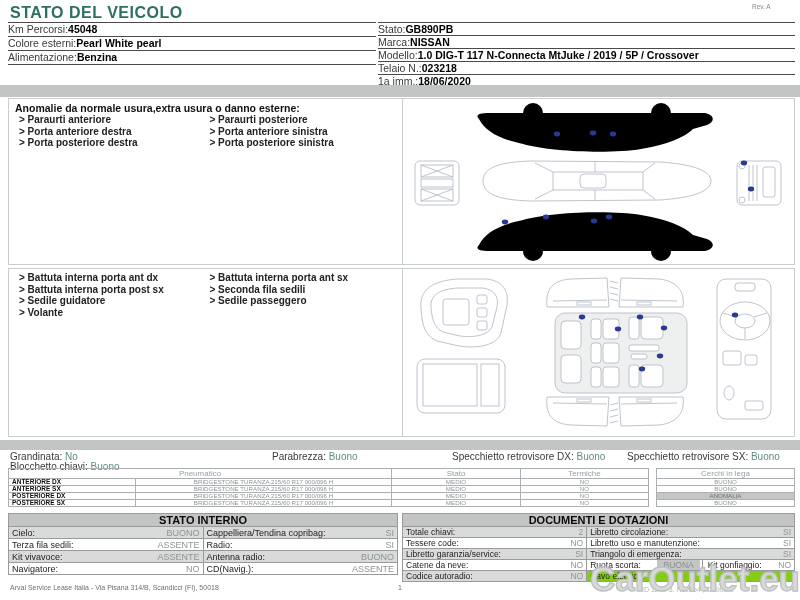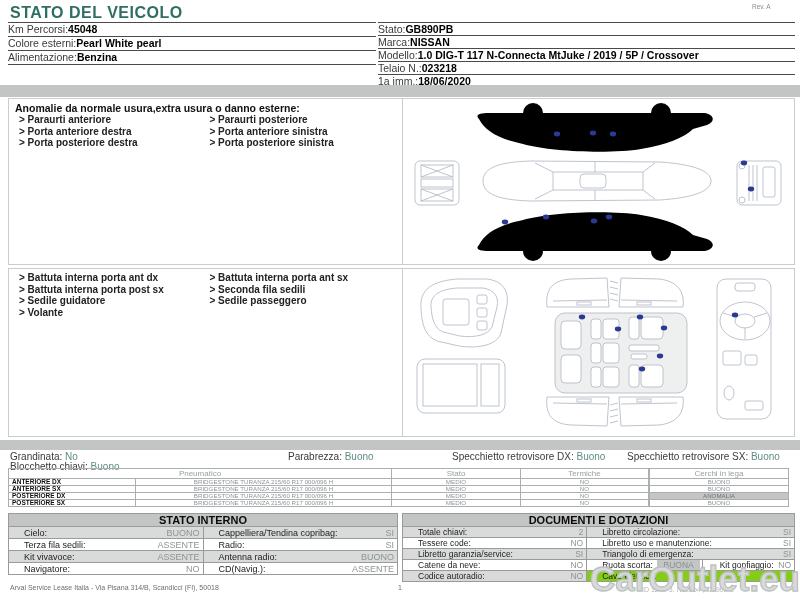--- a/index.html
+++ b/index.html
@@ -47,40 +47,40 @@
   
   #summary{position:absolute;left:10px;top:451px;width:786px;height:24px;font-size:10px;color:#3a3a3a;}
   #summary span.item{position:absolute;top:0;white-space:nowrap;}
   #summary span.row2{top:10px;}
   .sv{color:#5f8d85;}
 
   
   #tyres{position:absolute;left:8px;top:468px;width:787px;display:flex;}
   #tyres table{border-collapse:collapse;table-layout:fixed;}
   #tyres-main{width:640px;}
-  #tyres-cerchi{width:140px;}
+  #tyres-cerchi{width:140px;margin-left:7px;}
   #tyres th{font-weight:normal;color:#9aa0a2;font-size:8px;height:9px;border:1px solid #abafb1;padding:0;}
   #tyres td{height:6px;font-size:6.2px;color:#8f9496;text-align:center;border:1px solid #abafb1;
             padding:0;white-space:nowrap;overflow:hidden;line-height:6px;}
   #tyres td.pos{font-weight:bold;color:#111;text-align:left;padding-left:3px;font-size:6.5px;}
   #tyres-cerchi tr.anomalia td{background:#c4c6c6;color:#6f7374;}
 
   
   .sect{position:absolute;top:513px;box-sizing:border-box;}
   #stato-interno{left:8px;width:390px;}
   #documenti{left:402px;width:393px;}
   .sect-header{height:13px;line-height:13px;background:#c3c4c4;text-align:center;font-weight:bold;
                font-size:11px;color:#0a0a0a;border:1px solid #9a9a9a;border-bottom:none;box-sizing:border-box;}
   .sect table{border-collapse:collapse;width:100%;table-layout:fixed;}
   .sect td{border:1px solid #9a9a9a;padding:0;overflow:hidden;}
   #stato-interno td{height:11px;}
   #documenti td{height:9px;}
   tr.alt td{background:#d9dada;}
   .cellflex{display:flex;align-items:center;height:100%;}
-  .cl{font-size:9px;color:#1d1d1d;padding-left:15px;white-space:nowrap;}
+  .cl{font-size:9px;color:#1d1d1d;padding-left:3px;white-space:nowrap;}
   .cv{margin-left:auto;font-size:9px;color:#8f9496;padding-right:3px;white-space:nowrap;}
   #documenti .cl,#documenti .cv{font-size:8.5px;text-align:right;}
   .badge{background:#c4c6c6;color:#8a8e90;padding:0 6px;margin-right:2px;}
   .vdiv{width:1px;background:#9a9a9a;align-self:stretch;margin-right:2px;}
 
   
   .footer-text{position:absolute;font-size:7px;color:#6e6e6e;white-space:nowrap;}
   #footer-left{left:10px;top:584px;}
   #footer-page{left:398px;top:584px;}
   #footer-right{left:642px;top:586px;color:#b3b6b6;}
@@ -310,21 +310,21 @@
           <ellipse cx="239" cy="100" rx="3.2" ry="2.4" fill="#2a3a93"></ellipse>
           <ellipse cx="332" cy="46" rx="3.2" ry="2.4" fill="#2a3a93"></ellipse>
         </g>
     </svg>
   </div>
 
   <div id="graybar-mid" class="graybar"></div>
 
   <div id="summary">
     <span class="item" style="left:0px"><span>Grandinata:</span> <span class="sv">No</span></span>
-    <span class="item" style="left:278px"><span>Parabrezza:</span> <span class="sv">Buono</span></span>
+    <span class="item" style="left:262px"><span>Parabrezza:</span> <span class="sv">Buono</span></span>
     <span class="item" style="left:442px"><span>Specchietto retrovisore DX:</span> <span class="sv">Buono</span></span>
     <span class="item" style="left:617px"><span>Specchietto retrovisore SX:</span> <span class="sv">Buono</span></span>
     <span class="item row2" style="left:0px"><span>Blocchetto chiavi:</span> <span class="sv">Buono</span></span>
   </div>
 
   <div id="tyres">
     <table id="tyres-main">
       <colgroup>
           <col style="width:127px">
           <col style="width:256px">

